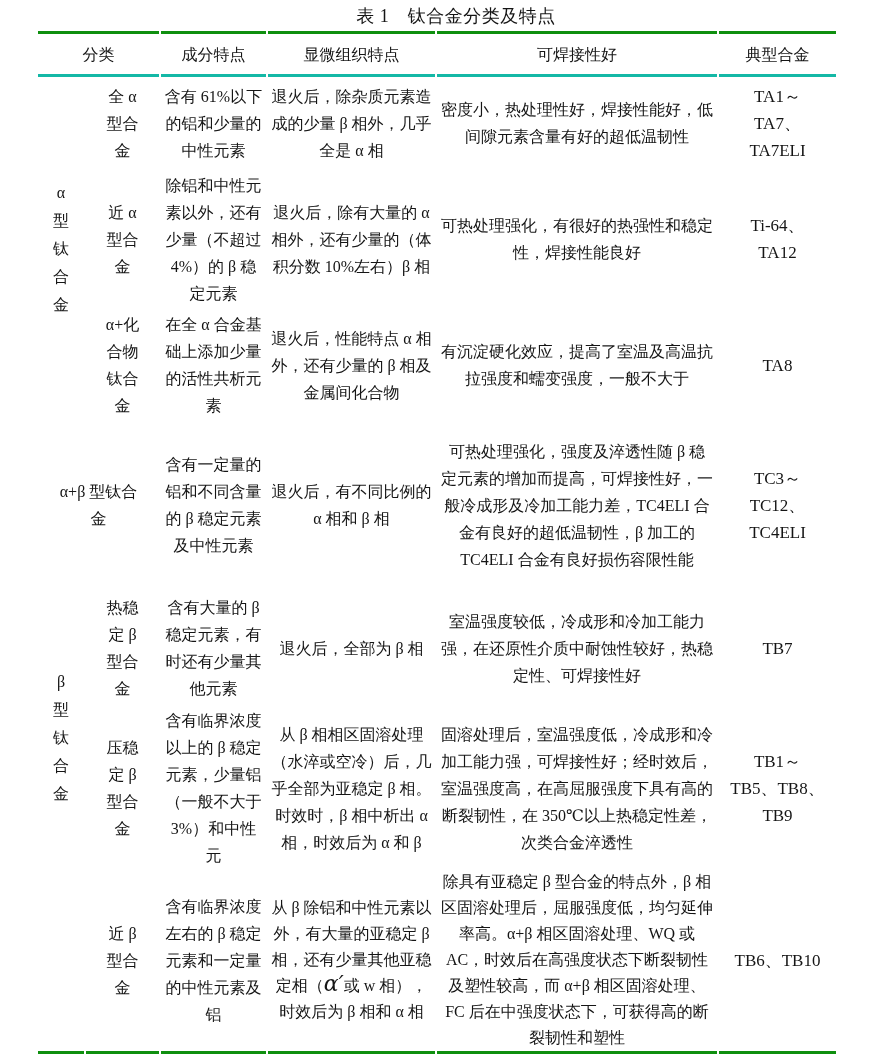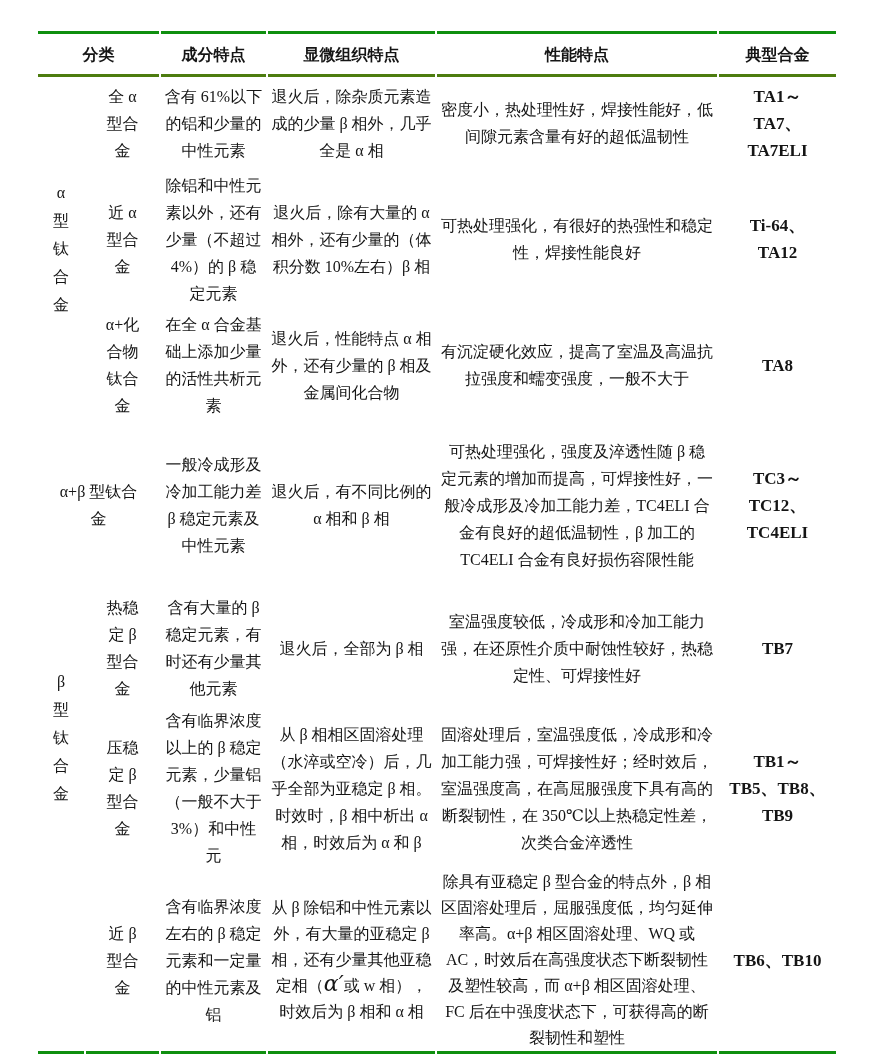--- a/index.html
+++ b/index.html
@@ -36,37 +36,37 @@
     top: 31px;
     width: 802px;
     border-collapse: separate;
     border-spacing: 2px 0;
     table-layout: fixed;
     font-size: 16px;
     line-height: 27px;
   }
   .alloy-table th {
     border-top: 3px solid #0f8f0f;
-    border-bottom: 3px solid #4d7c0f;
-    font-weight: bold;
+    border-bottom: 3px solid #14b8a6;
+    font-weight: normal;
     font-size: 16px;
     height: 40px;
     text-align: center;
     vertical-align: middle;
     padding: 0;
   }
   .alloy-table td {
     vertical-align: middle;
     text-align: center;
     padding: 0 3px;
     word-break: break-word;
   }
   .alloy-table td.perf { padding: 0 4px; }
   .alloy-table .pre { white-space: pre-line; }
-  .alloy-table td.alloys { font-size: 17px; font-weight: bold; }
+  .alloy-table td.alloys { font-size: 17px; }
   .alloy-table td.bb { border-bottom: 3px solid #0f8f0f; }
   tr.r1 { height: 92px; }
   tr.r2 { height: 140px; }
   tr.r3 { height: 112px; }
   tr.r4 { height: 168px; }
   tr.r5 { height: 118px; }
   tr.r6 { height: 160px; }
   tr.r7 { height: 184px; }
   tr.r7 td.micro, tr.r7 td.perf { line-height: 26px; }
   .group-label {
@@ -80,36 +80,37 @@
     font-size: 22px;
     line-height: 1;
     font-family: "DejaVu Serif", serif;
   }
 </style>
 </head>
 <body>
 
 <div class="page">
 
+  <div class="doc-title">表 1　钛合金分类及特点</div>
 
   <table class="alloy-table">
     <colgroup>
       <col style="width:46px">
         <col style="width:73px">
         <col style="width:105px">
       <col style="width:167px">
         <col style="width:280px">
         <col style="width:117px">
     </colgroup>
     <thead>
       <tr>
         <th colspan="2">分类</th>
         <th>成分特点</th>
         <th>显微组织特点</th>
-        <th>性能特点</th>
+        <th>可焊接性好</th>
         <th>典型合金</th>
       </tr>
     </thead>
     <tbody>
       <tr class="r1">
         <td rowspan="3"><span class="group-label">α
 型
 钛
 合
 金</span></td>
@@ -139,21 +140,21 @@
 钛合
 金</td>
         <td>在全 α 合金基础上添加少量的活性共析元素</td>
         <td class="micro">退火后，性能特点 α 相外，还有少量的 β 相及金属间化合物</td>
         <td class="perf">有沉淀硬化效应，提高了室温及高温抗拉强度和蠕变强度，一般不大于</td>
         <td class="alloys pre">TA8</td>
       </tr>
       <tr class="r4">
         <td colspan="2" class="pre">α+β 型钛合
 金</td>
-        <td>一般冷成形及冷加工能力差 β 稳定元素及中性元素</td>
+        <td>含有一定量的铝和不同含量的 β 稳定元素及中性元素</td>
         <td class="micro">退火后，有不同比例的 α 相和 β 相</td>
         <td class="perf">可热处理强化，强度及淬透性随 β 稳定元素的增加而提高，可焊接性好，一般冷成形及冷加工能力差，TC4ELI 合金有良好的超低温韧性，β 加工的 TC4ELI 合金有良好损伤容限性能</td>
         <td class="alloys pre">TC3～
 TC12、
 TC4ELI</td>
       </tr>
       <tr class="r5">
         <td rowspan="3" class="bb"><span class="group-label beta-shift">β
 型
 钛

